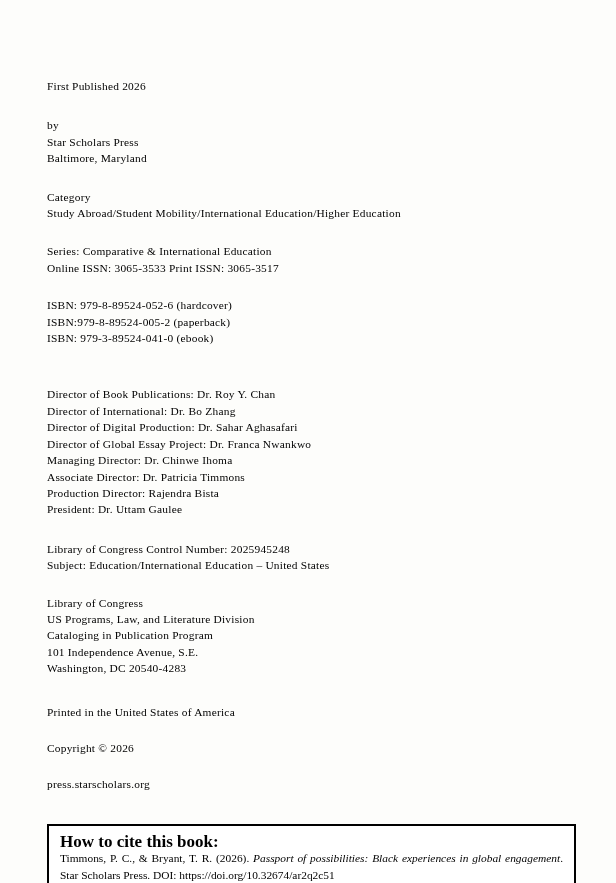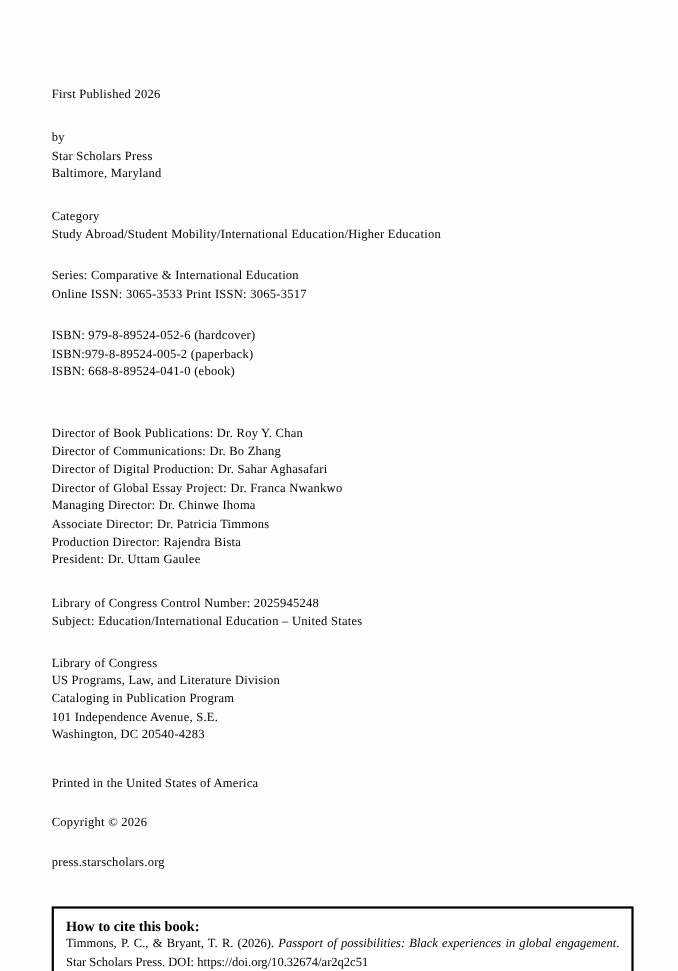--- a/index.html
+++ b/index.html
@@ -45,21 +45,21 @@
   .gap-url      { height: 31px; }
 
   .cite-box {
     box-sizing: border-box;
     width: 529px;
     border: 2px solid #000000;
     background: #ffffff;
     padding: 8px 11px 10px 11px;
   }
   .cite-heading {
-    font-size: 13px;
+    font-size: 17px;
     line-height: 16.5px;
     font-weight: bold;
   }
   .cite-body {
     font-size: 11.4px;
     line-height: 16.6px;
     text-align: justify;
   }
   .cite-body .ital {
     font-style: italic;
@@ -92,28 +92,28 @@
   <div class="block">
     <div class="line">Series: Comparative &amp; International Education</div>
     <div class="line">Online ISSN: 3065-3533 Print ISSN: 3065-3517</div>
   </div>
 
   <div class="gap-series"></div>
 
   <div class="block">
     <div class="line">ISBN:  979-8-89524-052-6 (hardcover)</div>
     <div class="line">ISBN:979-8-89524-005-2 (paperback)</div>
-    <div class="line">ISBN: 668-8-89524-041-0 (ebook)</div>
+    <div class="line">ISBN: 979-3-89524-041-0 (ebook)</div>
   </div>
 
   <div class="gap-isbn"></div>
 
   <div class="block">
     <div class="line">Director of Book Publications: Dr. Roy Y. Chan</div>
-    <div class="line">Director of Communications: Dr. Bo Zhang</div>
+    <div class="line">Director of International: Dr. Bo Zhang</div>
     <div class="line">Director of Digital Production: Dr. Sahar Aghasafari</div>
     <div class="line">Director of Global Essay Project: Dr. Franca Nwankwo</div>
     <div class="line">Managing Director: Dr. Chinwe Ihoma</div>
     <div class="line">Associate Director: Dr. Patricia Timmons</div>
     <div class="line">Production Director: Rajendra Bista</div>
     <div class="line">President: Dr. Uttam Gaulee</div>
   </div>
 
   <div class="gap-staff"></div>
 

